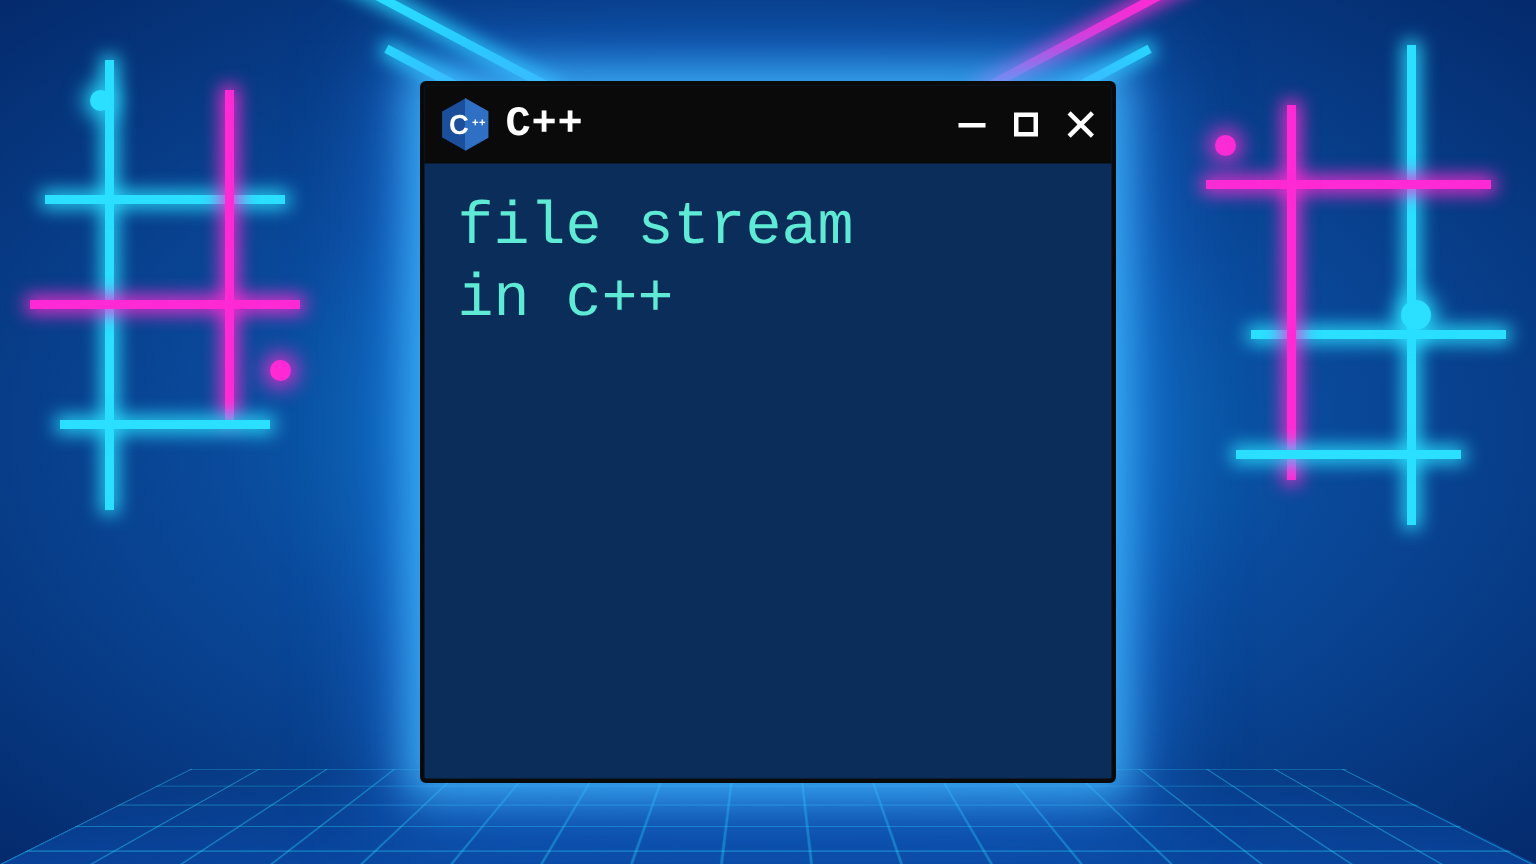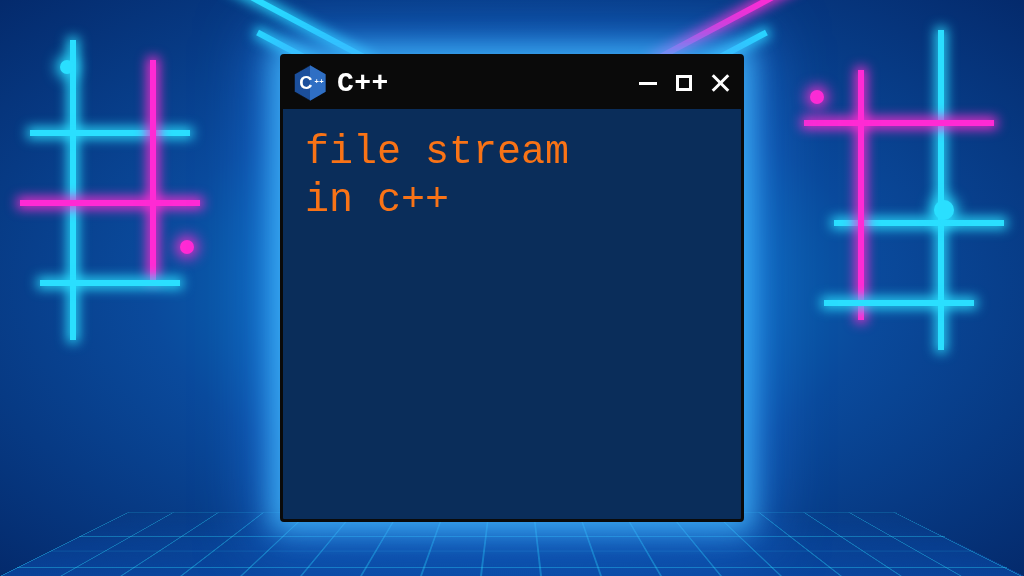--- a/index.html
+++ b/index.html
@@ -156,21 +156,21 @@
       width: 3px;
       height: 22px;
       background: #ffffff;
     }
     .close-x::before { transform: rotate(45deg); }
     .close-x::after { transform: rotate(-45deg); }
 
     .content {
       flex: 1;
       padding: 20px 22px;
-      color: #f97316;
+      color: #5eead4;
       font-size: 40px;
       line-height: 1.2;
       font-family: "Consolas","Courier New", monospace;
       font-weight: 500;
       white-space: pre-line;
     }
   </style>
 </head>
 <body>
 

